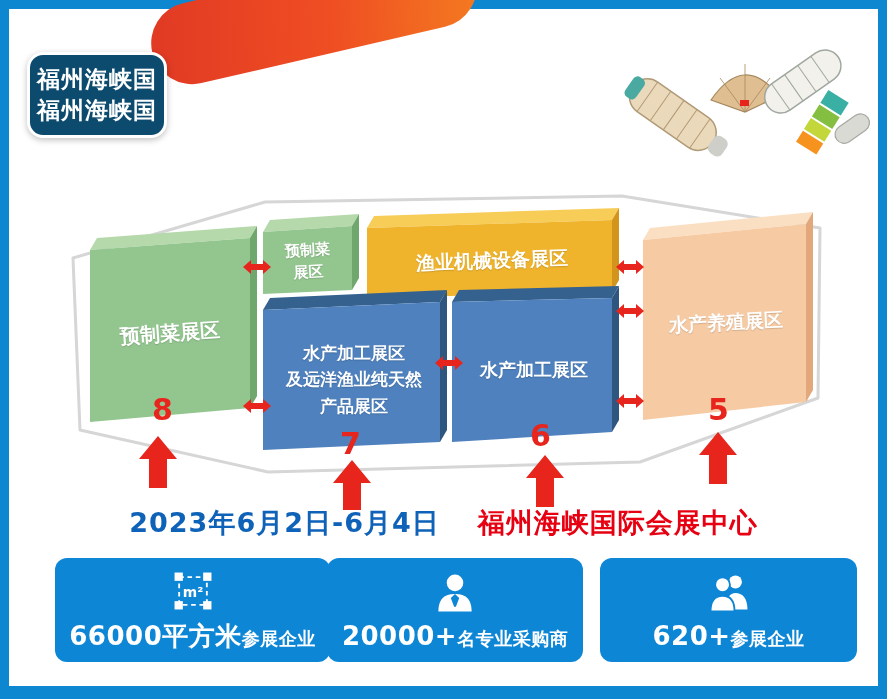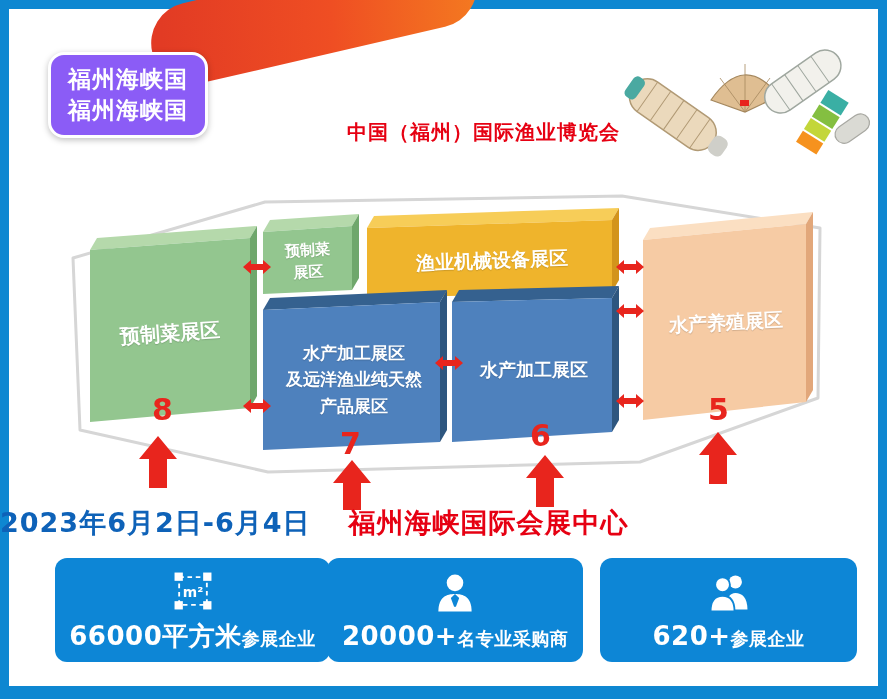--- a/index.html
+++ b/index.html
@@ -12,25 +12,25 @@
   .bar-bottom { left:0; bottom:0; width:887px; height:13px; }
   .bar-left { left:0; top:0; width:9px; height:699px; }
   .bar-right { right:0; top:0; width:9px; height:699px; }
 
   
   .swoosh { position:absolute; left:148px; top:-26px; width:332px; height:82px;
     border-radius:42px; transform:rotate(-13deg);
     background:linear-gradient(100deg,#E23B24 5%, #EF4E23 55%, #F47B20); z-index:2; }
 
   
-  .badge { position:absolute; left:27px; top:52px; width:160px; height:86px;
-    background:#8b5cf6; border:3px solid #fff; border-radius:16px;
+  .badge { position:absolute; left:27px; top:52px; width:140px; height:86px;
+    background:#0c4a6e; border:3px solid #fff; border-radius:16px;
     box-shadow:0 2px 6px rgba(0,0,0,.25); z-index:3;
     display:flex; flex-direction:column; justify-content:center; align-items:center;
-    color:#fff; font-weight:bold; font-size:23px; line-height:1.35; letter-spacing:1px;margin-left:21px; }
+    color:#fff; font-weight:bold; font-size:23px; line-height:1.35; letter-spacing:1px; }
 
   .main-title { position:absolute; left:0; top:119px; width:620px; text-align:right;
     color:#E60012; font-weight:bold; font-size:20px; letter-spacing:1px; z-index:3; }
 
   .venue-map { position:absolute; left:612px; top:34px; width:262px; height:142px; z-index:2; }
 
   .floorplan { position:absolute; left:0; top:180px; width:887px; height:330px; z-index:2; }
 
   .hall-label { position:absolute; z-index:4; color:#fff; font-weight:bold; text-align:center;
     white-space:pre-line; text-shadow:0 1px 1px rgba(0,0,0,.15); }
@@ -40,21 +40,21 @@
   .lbl-7     { left:266px; top:340px; width:176px; font-size:17px; line-height:1.55; }
   .lbl-6     { left:455px; top:358px; width:158px; font-size:18px; }
   .lbl-5     { left:645px; top:310px; width:162px; font-size:19px; transform:rotate(-3deg); }
 
   .hall-num { position:absolute; z-index:5; color:#E8251D; font-weight:bold; font-size:30px; }
   .num-8 { left:152px; top:392px; }
   .num-7 { left:340px; top:426px; }
   .num-6 { left:530px; top:418px; }
   .num-5 { left:708px; top:392px; }
 
-  .dateline { position:absolute; left:0; top:505px; width:887px; 
+  .dateline { position:absolute; left:0; top:505px; width:887px; text-align:center;
     font-weight:bold; font-size:27px; letter-spacing:1px; z-index:3; }
   .date-text  { color:#0E62B8; margin-right:38px; }
   .venue-text { color:#E60012; }
 
   .stat-card { position:absolute; top:558px; height:104px; background:#0D86D6;
     border-radius:12px; z-index:3; display:flex; flex-direction:column;
     justify-content:center; align-items:center; gap:4px; }
   .card-1 { left:55px;  width:275px; }
   .card-2 { left:327px; width:256px; }
   .card-3 { left:600px; width:257px; }
@@ -72,21 +72,20 @@
   <div class="bar bar-right"></div>
   <div class="bar bar-bottom"></div>
 
   <div class="swoosh"></div>
 
   <div class="badge">
     <span>福州海峡国</span>
     <span>福州海峡国</span>
   </div>
 
-  <div class="main-title">中国（福州）国际渔业博览会</div>
 
   <svg class="venue-map" viewBox="0 0 262 142">
     <g transform="rotate(35 60 80)">
       <rect x="12" y="62" width="98" height="36" rx="18" fill="#EBD9BC" stroke="#B19A75" stroke-width="1.5"></rect>
       <path d="M30,62 V98 M46,62 V98 M62,62 V98 M78,62 V98 M94,62 V98" stroke="#B19A75" stroke-width="1"></path>
       <rect x="8" y="68" width="13" height="24" rx="5" fill="#4AA9A1"></rect>
       <rect x="108" y="70" width="16" height="20" rx="6" fill="#CFCFC9"></rect>
     </g>
     <g>
       <path d="M99,66 Q132,18 167,62 L133,78 Z" fill="#DFBE92" stroke="#A5885E" stroke-width="1.2"></path>

